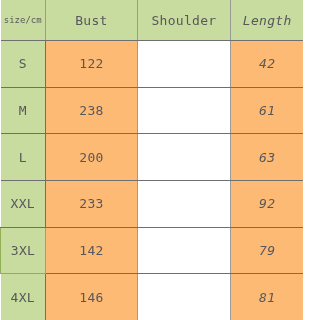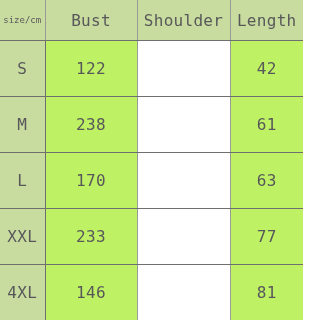--- a/index.html
+++ b/index.html
@@ -27,33 +27,34 @@
   #size-chart col.col-shoulder { width: 93px; }
   #size-chart col.col-length   { width: 73px; }
 
   #size-chart th,
   #size-chart td {
     margin: 0;
     padding: 0;
     text-align: center;
     vertical-align: middle;
     font-weight: normal;
-    font-size: 16px;
+    font-size: 13px;
     letter-spacing: 0.3px;
     color: #58585a;
     height: 41px;
     border-right: 1px solid #9a9a9a;
     border-bottom: 1px solid #6f6f6f;
     overflow: hidden;
     white-space: nowrap;
   }
 
   #size-chart th:last-child,
   #size-chart td:last-child {
     border-right: none;
+    font-style: italic;
   }
 
   #size-chart thead th {
     height: 40px;
     background: #c9dca0;
     border-bottom: 1px solid #6f6f6f;
   }
 
   #size-chart thead th.col-size-head {
     font-size: 9px;
@@ -71,21 +72,21 @@
 
   
   #size-chart tbody tr.row-highlight td.size-cell {
     border-top: 1px solid #8fb055;
     border-left: 1px solid #8fb055;
     border-right: 1px solid #8fb055;
     border-bottom: 1px solid #8fb055;
   }
 
   #size-chart tbody td.value-cell {
-    background: #bef264;
+    background: #fdba74;
   }
 
   #size-chart tbody td.empty-cell {
     background: #ffffff;
   }
 </style>
 </head>
 <body>
 
 <table id="size-chart">
@@ -111,29 +112,35 @@
         <td class="value-cell">42</td>
       </tr>
       <tr>
         <td class="size-cell">M</td>
         <td class="value-cell">238</td>
         <td class="empty-cell"></td>
         <td class="value-cell">61</td>
       </tr>
       <tr>
         <td class="size-cell">L</td>
-        <td class="value-cell">170</td>
+        <td class="value-cell">200</td>
         <td class="empty-cell"></td>
         <td class="value-cell">63</td>
       </tr>
       <tr>
         <td class="size-cell">XXL</td>
         <td class="value-cell">233</td>
         <td class="empty-cell"></td>
-        <td class="value-cell">77</td>
+        <td class="value-cell">92</td>
+      </tr>
+      <tr class="row-highlight">
+        <td class="size-cell">3XL</td>
+        <td class="value-cell">142</td>
+        <td class="empty-cell"></td>
+        <td class="value-cell">79</td>
       </tr>
       <tr>
         <td class="size-cell">4XL</td>
         <td class="value-cell">146</td>
         <td class="empty-cell"></td>
         <td class="value-cell">81</td>
       </tr>
     </tbody>
 </table>
 

